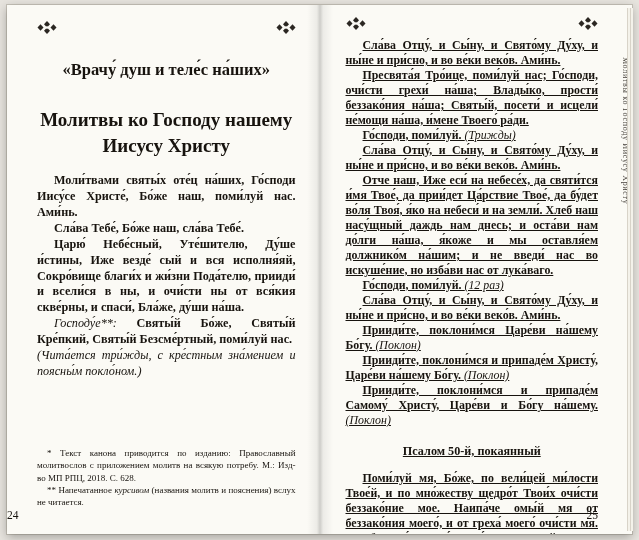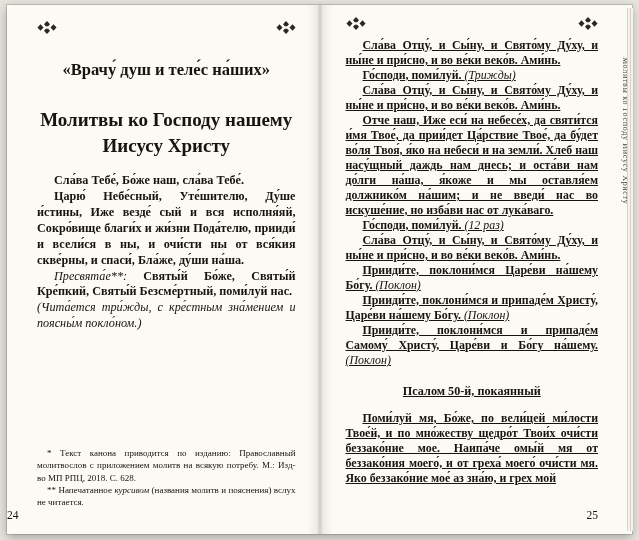--- a/index.html
+++ b/index.html
@@ -86,23 +86,24 @@
             <path d="M16.5 3.2 L19.5 6.5 L16.5 9.8 L13.5 6.5 Z"></path>
             <circle cx="10" cy="6.5" r="1.3" fill="#fbfaf5"></circle>
           </svg>
         </span>
       </div>
 
       <div class="title">«Врачу́ душ и теле́с на́ших»</div>
       <div class="heading">Молитвы ко Господу нашему Иисусу Христу</div>
 
       <div class="body-text">
+          <p class="para"><span class="seg-b">Моли́твами святы́х оте́ц на́ших, Го́споди Иису́се Христе́, Бо́же наш, поми́луй нас. Ами́нь.</span></p>
           <p class="para"><span class="seg-b">Сла́ва Тебе́, Бо́же наш, сла́ва Тебе́.</span></p>
           <p class="para"><span class="seg-b">Царю́ Небе́сный, Уте́шителю, Ду́ше и́стины, Иже везде́ сый и вся исполня́яй, Сокро́вище благи́х и жи́зни Пода́телю, прииди́ и всели́ся в ны, и очи́сти ны от вся́кия скве́рны, и спаси́, Бла́же, ду́ши на́ша.</span></p>
-          <p class="para"><span class="seg-i">Пресвята́е**: </span><span class="seg-b">Святы́й Бо́же, Святы́й Кре́пкий, Святы́й Безсме́ртный, поми́луй нас.</span></p>
+          <p class="para"><span class="seg-i">Господу́е**: </span><span class="seg-b">Святы́й Бо́же, Святы́й Кре́пкий, Святы́й Безсме́ртный, поми́луй нас.</span></p>
           <p class="para noindent"><span class="seg-i">(Чита́ется три́жды, с кре́стным зна́мением и поясны́м покло́ном.)</span></p>
         </div>
 
       <div class="footnotes">
           <p class="para"><span class="seg-n">* Текст канона приводится по изданию: Православный молитвослов с приложением молитв на всякую потребу. М.: Изд-во МП РПЦ, 2018. С. 628.</span></p>
           <p class="para"><span class="seg-n">** Напечатанное </span><span class="seg-i">курсивом</span><span class="seg-n"> (названия молитв и пояснения) вслух не читается.</span></p>
         </div>
 
       <div class="page-number">24</div>
     </div>
@@ -124,20 +125,21 @@
             <path d="M10 6.6 L13 9.8 L10 13 L7 9.8 Z"></path>
             <path d="M3.5 3.2 L6.5 6.5 L3.5 9.8 L0.5 6.5 Z"></path>
             <path d="M16.5 3.2 L19.5 6.5 L16.5 9.8 L13.5 6.5 Z"></path>
             <circle cx="10" cy="6.5" r="1.3" fill="#fbfaf5"></circle>
           </svg>
         </span>
       </div>
 
       <div class="body-text">
           <p class="para"><span class="seg-b">Сла́ва Отцу́, и Сы́ну, и Свято́му Ду́ху, и ны́не и при́сно, и во ве́ки веко́в. Ами́нь.</span></p>
+          <p class="para"><span class="seg-b">Пресвята́я Тро́ице, поми́луй нас; Го́споди, очи́сти грехи́ на́ша; Влады́ко, прости́ беззако́ния на́ша; Святы́й, посети́ и исцели́ не́мощи на́ша, и́мене Твоего́ ра́ди.</span></p>
           <p class="para"><span class="seg-b">Го́споди, поми́луй. </span><span class="seg-i">(Трижды)</span></p>
           <p class="para"><span class="seg-b">Сла́ва Отцу́, и Сы́ну, и Свято́му Ду́ху, и ны́не и при́сно, и во ве́ки веко́в. Ами́нь.</span></p>
           <p class="para"><span class="seg-b">Отче наш, Иже еси́ на небесе́х, да святи́тся и́мя Твое́, да прии́дет Ца́рствие Твое́, да бу́дет во́ля Твоя́, я́ко на небеси́ и на земли́. Хлеб наш насу́щный даждь нам днесь; и оста́ви нам до́лги на́ша, я́коже и мы оставля́ем должнико́м на́шим; и не введи́ нас во искуше́ние, но изба́ви нас от лука́ваго.</span></p>
           <p class="para"><span class="seg-b">Го́споди, поми́луй. </span><span class="seg-i">(12 раз)</span></p>
           <p class="para"><span class="seg-b">Сла́ва Отцу́, и Сы́ну, и Свято́му Ду́ху, и ны́не и при́сно, и во ве́ки веко́в. Ами́нь.</span></p>
           <p class="para"><span class="seg-b">Прииди́те, поклони́мся Царе́ви на́шему Бо́гу. </span><span class="seg-i">(Поклон)</span></p>
           <p class="para"><span class="seg-b">Прииди́те, поклони́мся и припаде́м Христу́, Царе́ви на́шему Бо́гу. </span><span class="seg-i">(Поклон)</span></p>
           <p class="para"><span class="seg-b">Прииди́те, поклони́мся и припаде́м Самому́ Христу́, Царе́ви и Бо́гу на́шему. </span><span class="seg-i">(Поклон)</span></p>
         </div>
 

